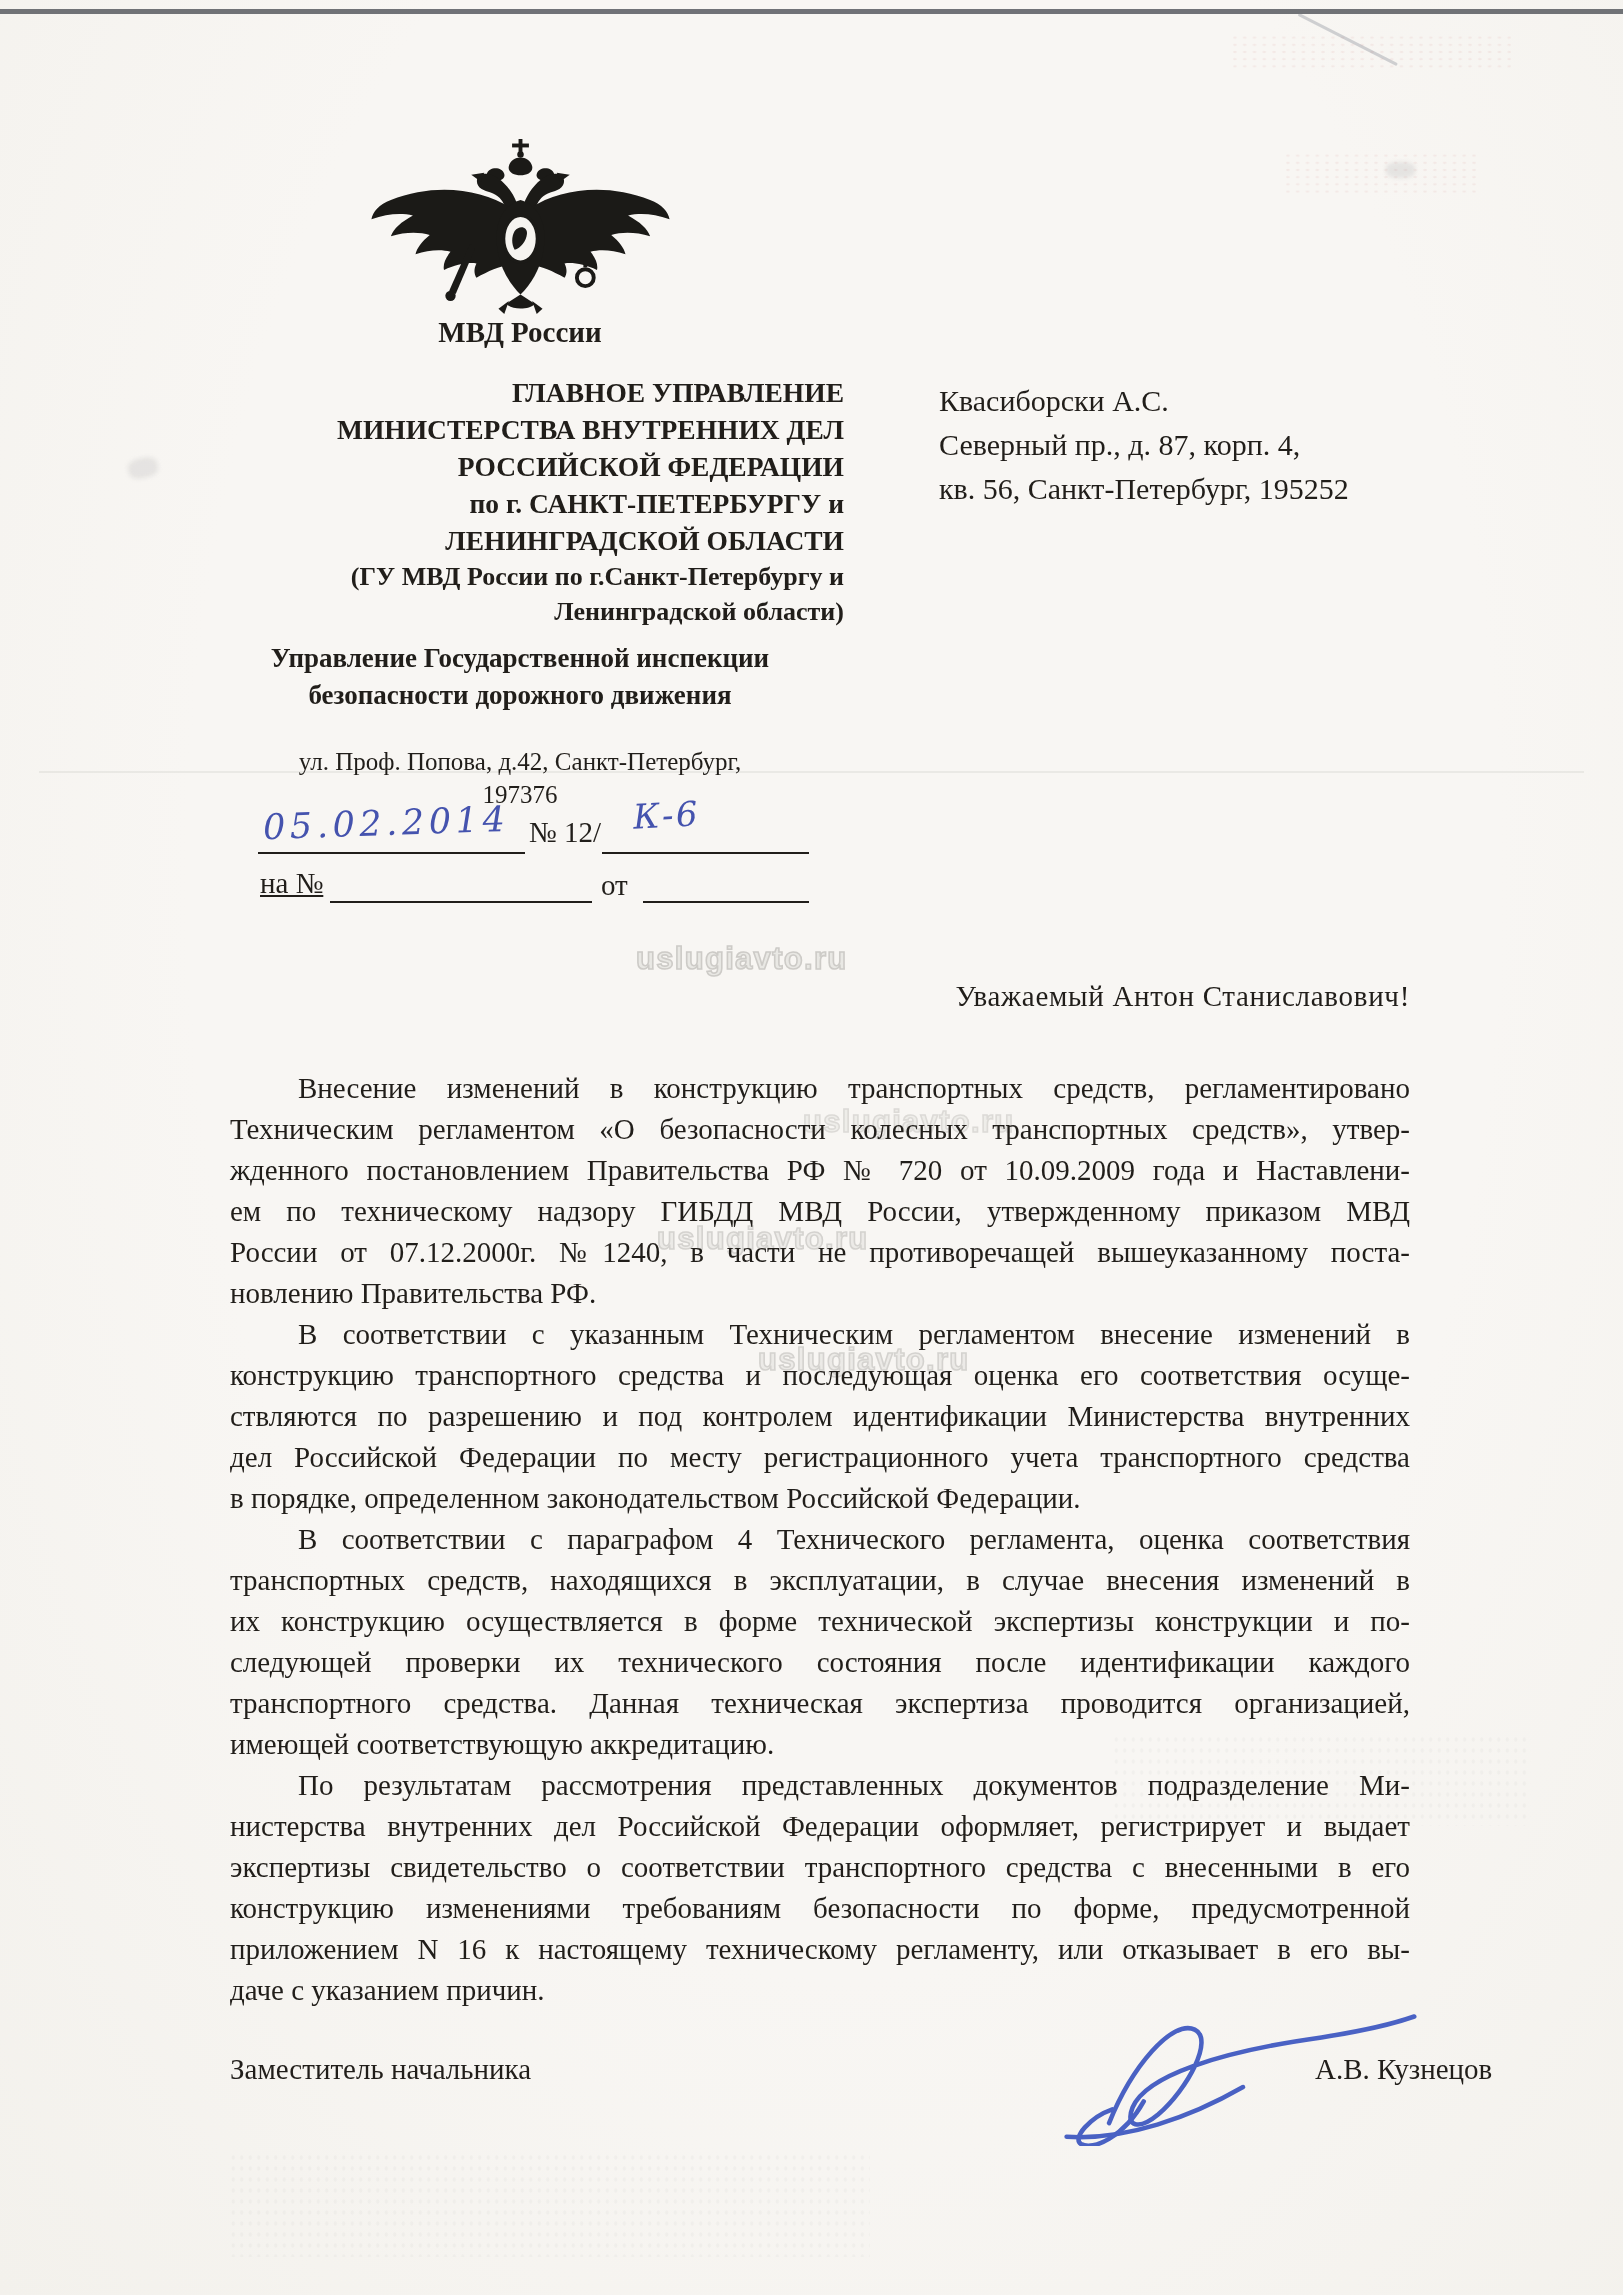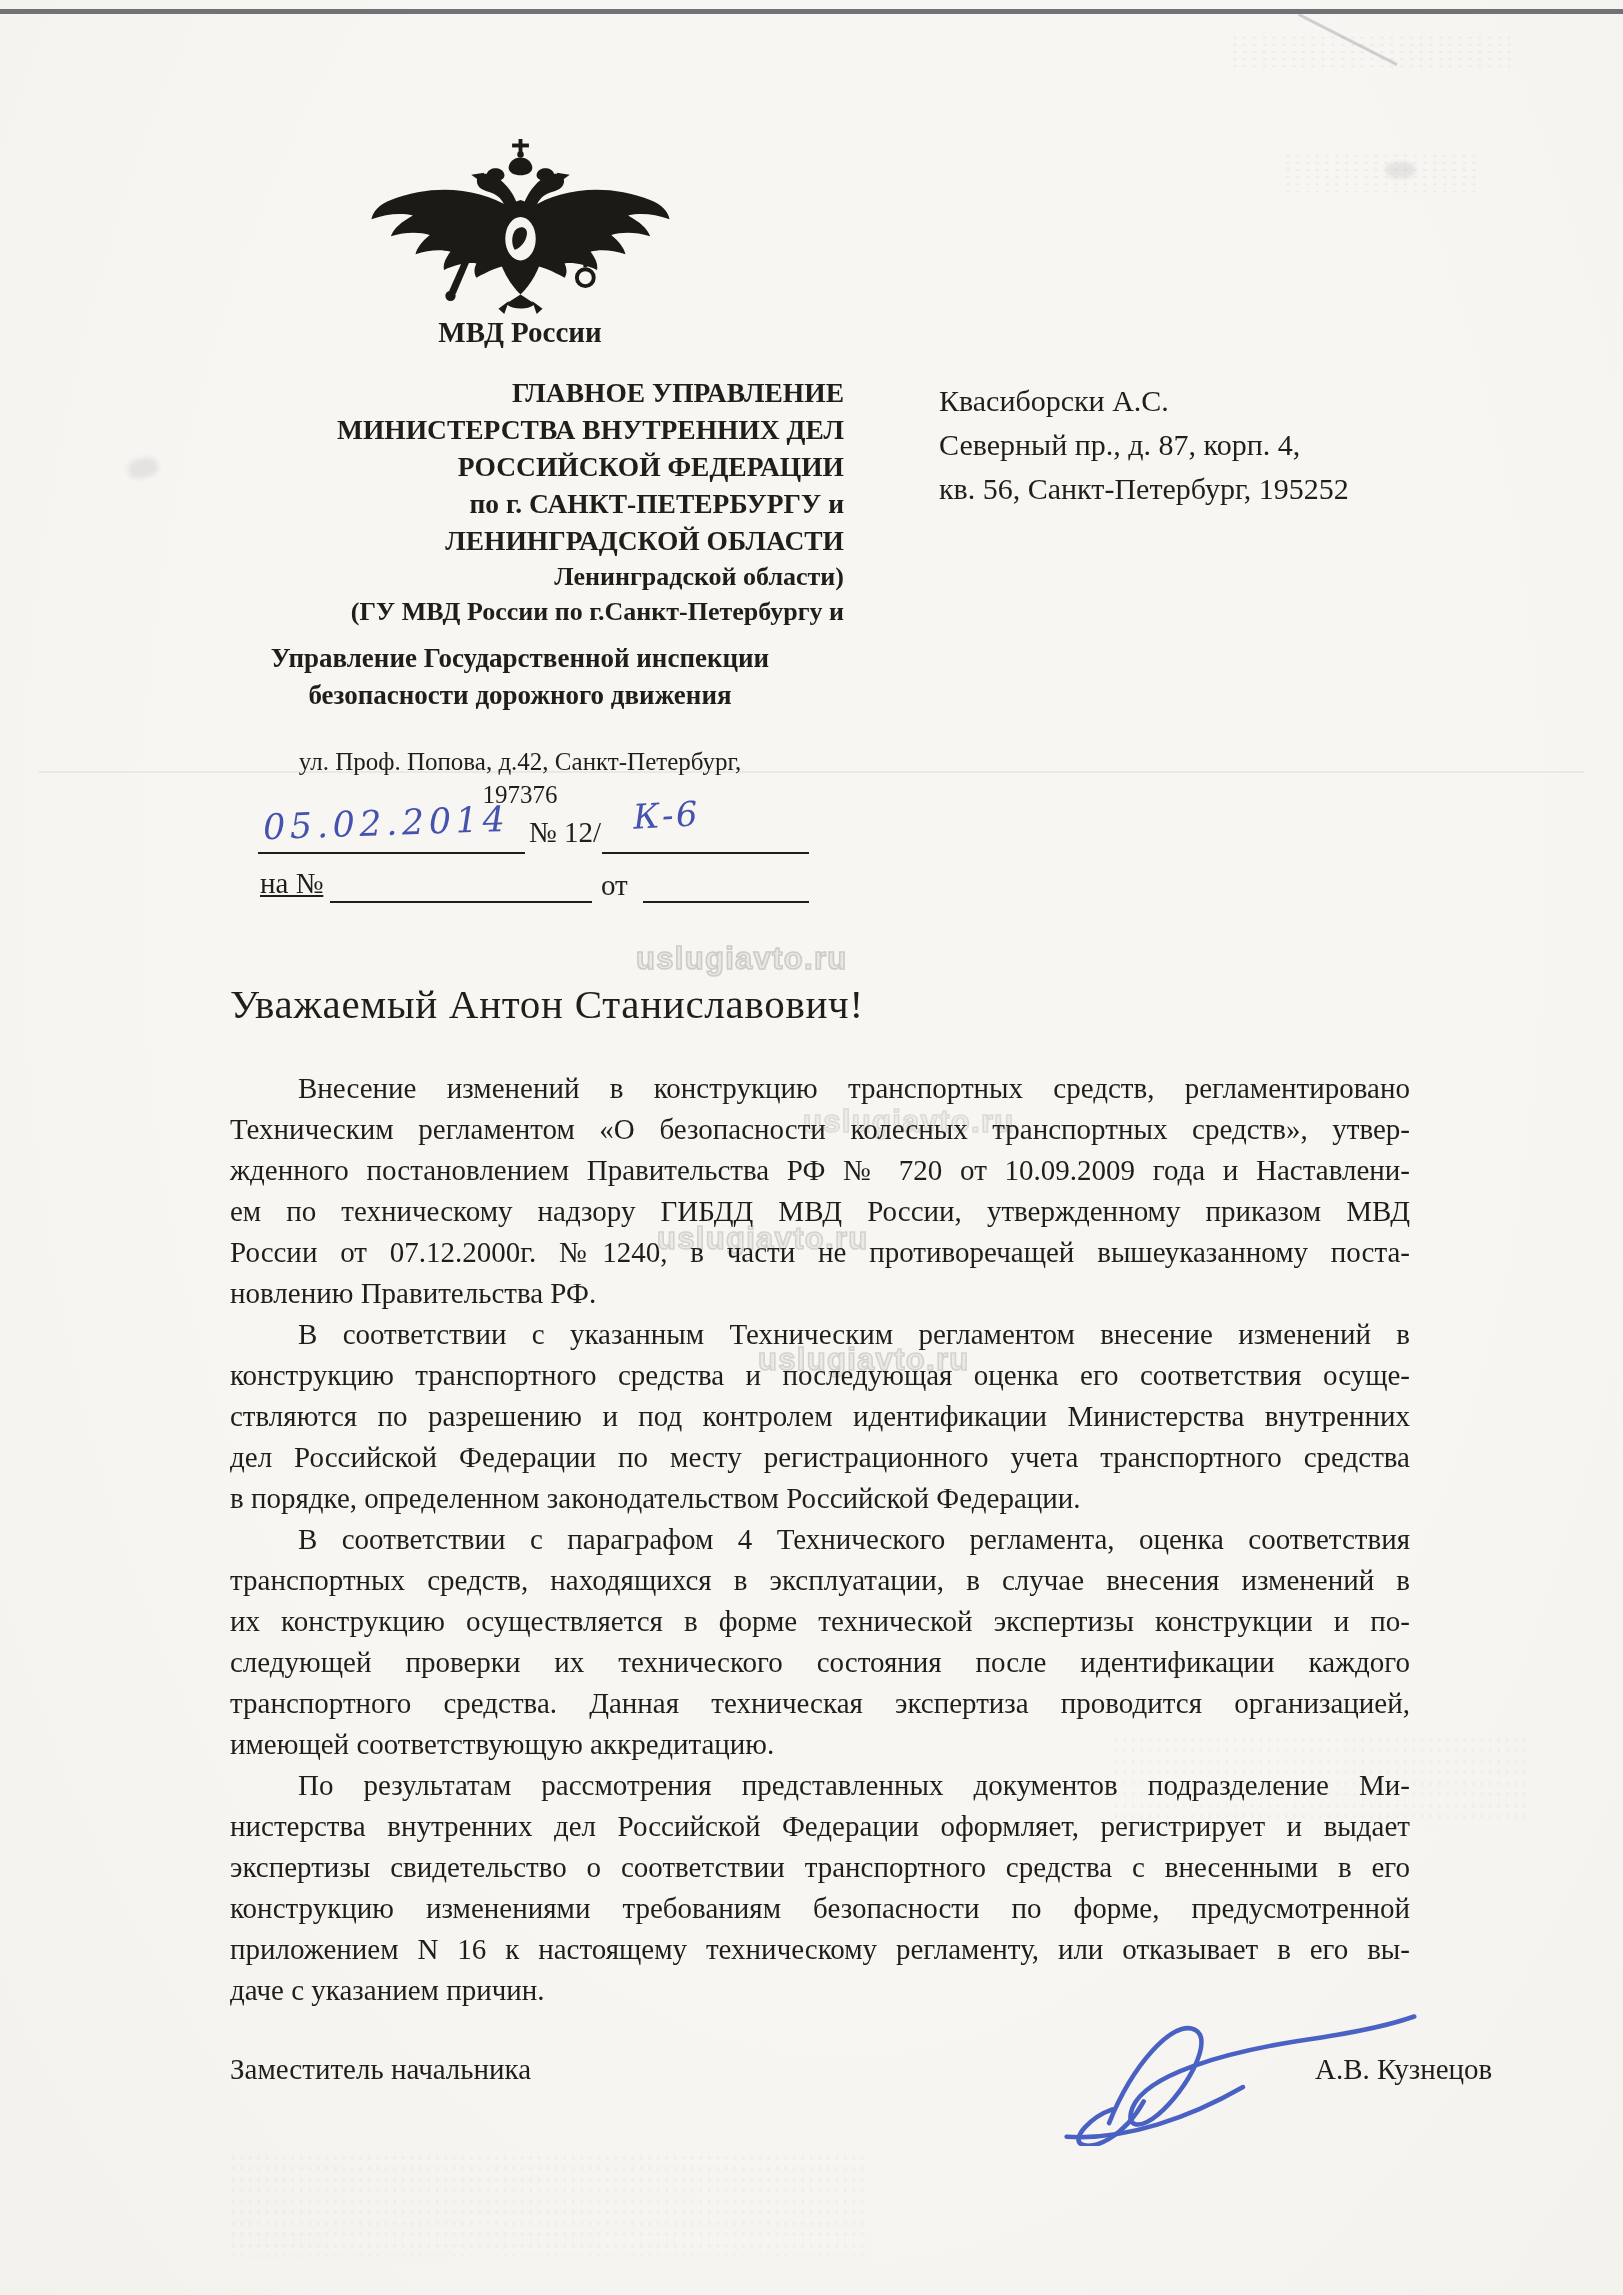--- a/index.html
+++ b/index.html
@@ -52,21 +52,21 @@
   
   .recipient{position:absolute;left:939px;top:379px;font-size:30px;line-height:44px;white-space:nowrap;}
   
   .wm{position:absolute;font-family:"Liberation Sans", sans-serif;font-weight:bold;font-size:31px;
     color:#e7e6e2;-webkit-text-stroke:1.6px var(--wmk,#c6c4c0);letter-spacing:1.3px;opacity:.85;white-space:nowrap;}
   .wm1{left:636px;top:941px;}
   .wm2{left:803px;top:1104px;opacity:.55;}
   .wm3{left:657px;top:1221px;opacity:.7;}
   .wm4{left:758px;top:1342px;opacity:.7;}
   
-  .salutation{position:absolute;left:230px;top:980px;width:1180px;text-align:left;font-size:41px;letter-spacing:0.7px;}
+  .salutation{position:absolute;left:230px;top:980px;width:1180px;text-align:right;font-size:29px;letter-spacing:0.7px;}
   .body{position:absolute;left:230px;top:1068px;width:1180px;font-size:29px;line-height:41px;}
   .bl{text-align:justify;text-align-last:justify;text-justify:inter-word;}
   .bl.first{text-indent:68px;}
   .bl.last{text-align-last:left;}
   
   .signoff-pos{position:absolute;left:230px;top:2053px;font-size:29px;white-space:nowrap;}
   .signoff-name{position:absolute;left:1315px;top:2053px;font-size:29px;white-space:nowrap;}
   .signature{position:absolute;left:1047px;top:1989px;width:379px;height:157px;}
 </style>
 </head>
@@ -112,22 +112,22 @@
         <path d="M327 198h6v-10h-6z"></path>
       </g>
     </svg>
     <div class="emblem-caption">МВД России</div>
     <div class="org">
       <div>ГЛАВНОЕ УПРАВЛЕНИЕ</div>
       <div>МИНИСТЕРСТВА ВНУТРЕННИХ ДЕЛ</div>
       <div>РОССИЙСКОЙ ФЕДЕРАЦИИ</div>
       <div>по г. САНКТ-ПЕТЕРБУРГУ и</div>
       <div>ЛЕНИНГРАДСКОЙ ОБЛАСТИ</div>
+      <div class="org-abbrev">(ГУ МВД России по г.Санкт-Петербургу и</div>
       <div class="org-abbrev">Ленинградской области)</div>
-      <div class="org-abbrev">(ГУ МВД России по г.Санкт-Петербургу и</div>
     </div>
     <div class="division">
       <div>Управление Государственной инспекции</div>
       <div>безопасности дорожного движения</div>
     </div>
     <div class="addr">
       <div>ул. Проф. Попова, д.42, Санкт-Петербург,</div>
       <div>197376</div>
     </div>
   </header>

